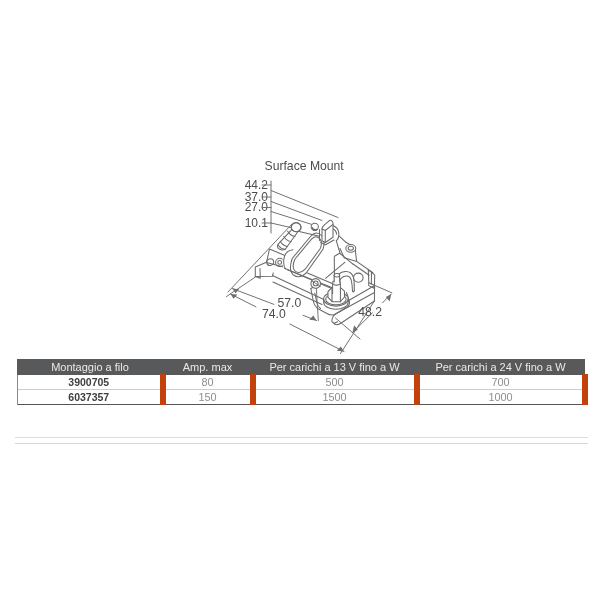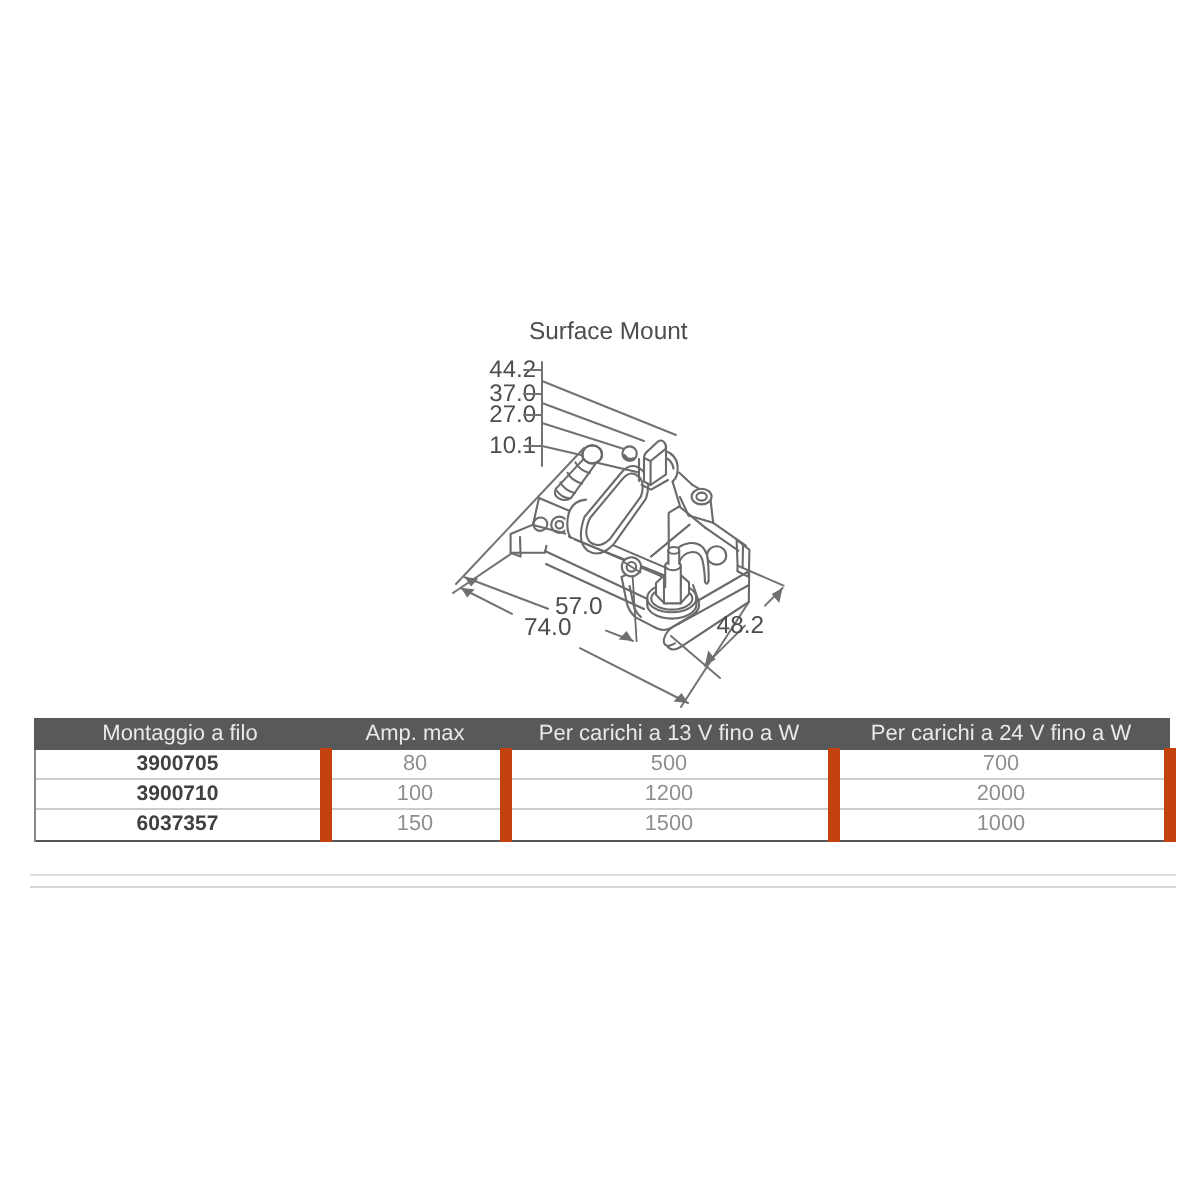--- a/index.html
+++ b/index.html
@@ -217,26 +217,20 @@
         </tr>
 
   <tr>
           <td class="c1">3900705</td>
           <td>80</td>
           <td>500</td>
           <td>700</td>
         </tr>
 
 
-  <tr>
-          <td class="c1">3900710</td>
-          <td>100</td>
-          <td>1200</td>
-          <td>2000</td>
-        </tr>
 
   <tr>
           <td class="c1">6037357</td>
           <td>150</td>
           <td>1500</td>
           <td>1000</td>
         </tr>
 </tbody>
     </table>
 

